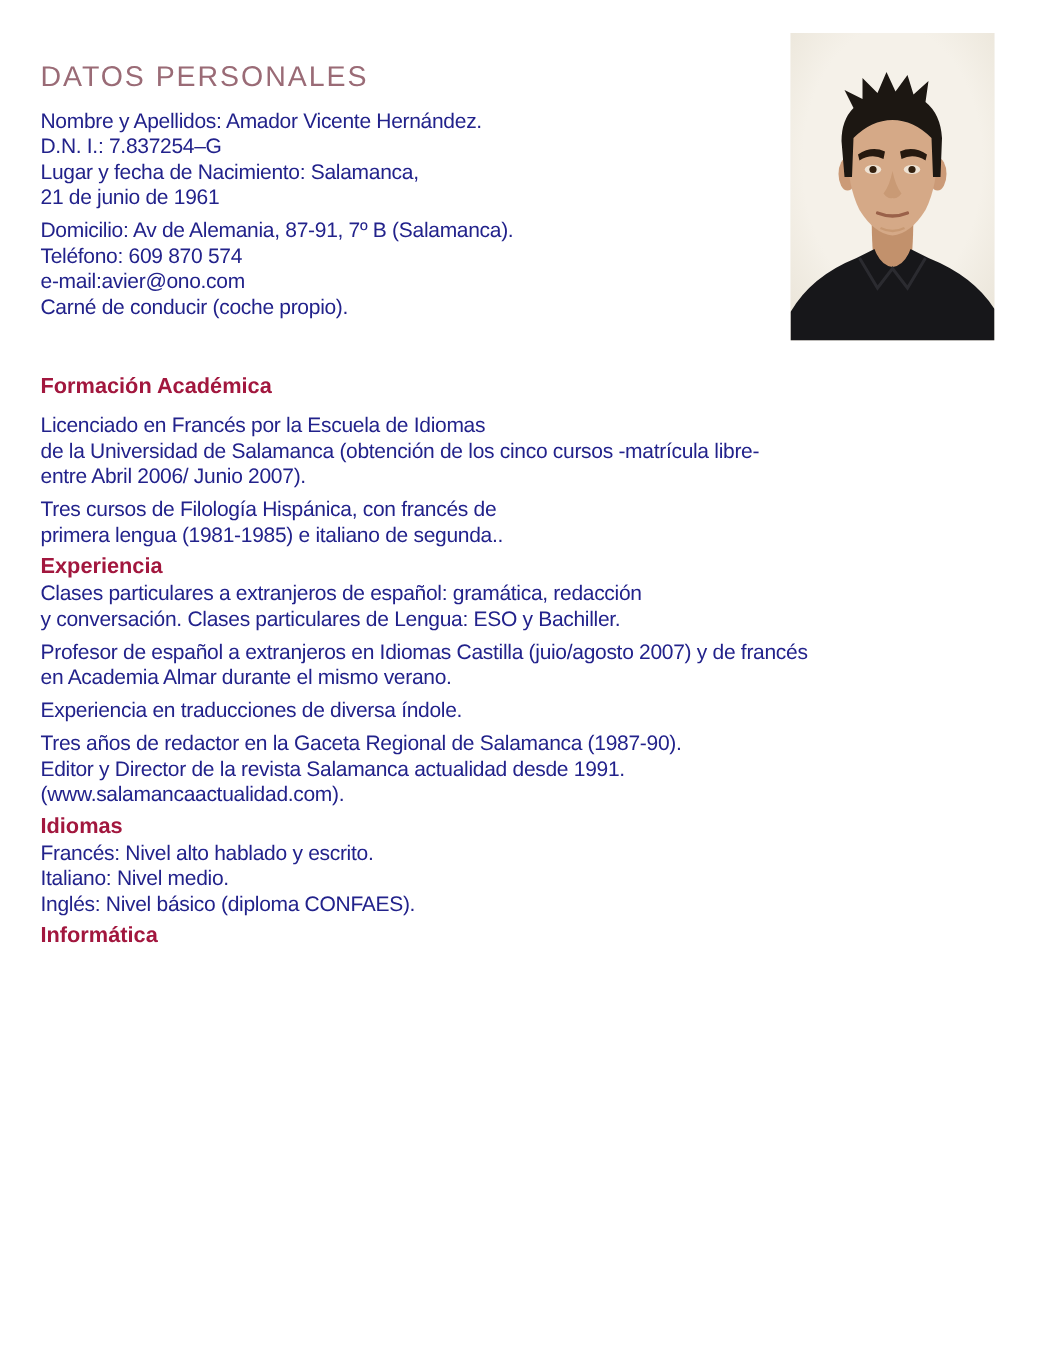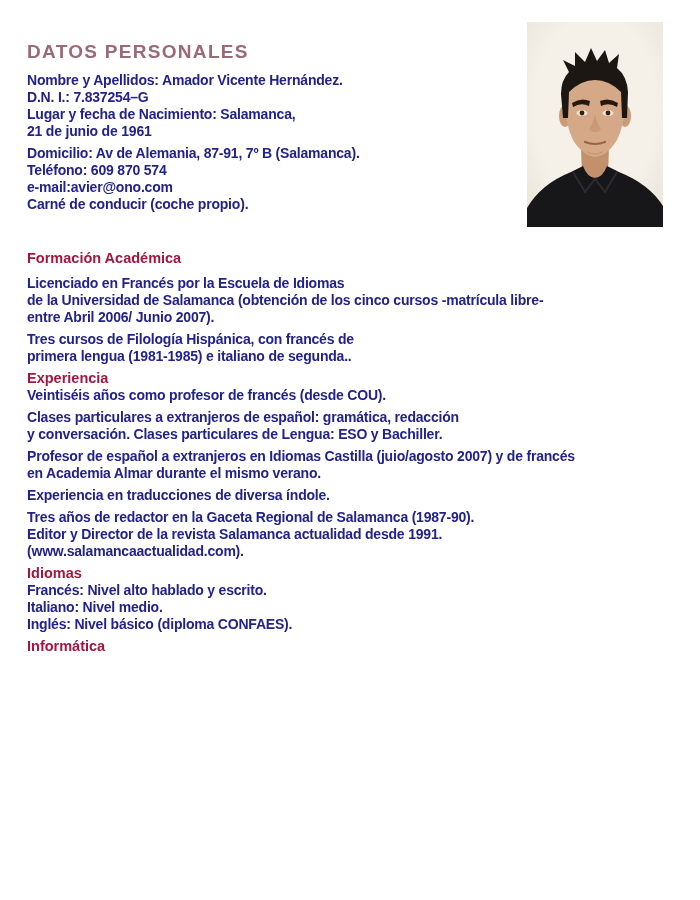--- a/index.html
+++ b/index.html
@@ -17,25 +17,25 @@
   }
   .page{position:relative;width:700px;height:900px;overflow:hidden;background:var(--page-bg);}
   .cv-title{
     margin:46px 10px 0 0;width:690px;
     text-align:center;color:var(--title-red);
     font-size:23px;line-height:27px;font-weight:700;letter-spacing:1.5px;
   }
   .content{margin:41px 0 0 27px;width:660px;}
   .h-datos{
     margin:0 0 9px 0;color:var(--subtitle-mauve);
-    font-size:19px;line-height:22px;font-weight:700;letter-spacing:1.3px;
+    font-size:19px;line-height:22px;font-weight:400;letter-spacing:1.3px;
   }
   .para{
     margin:0 0 5px 0;color:var(--body-blue);
-    font-size:14px;line-height:17px;font-weight:700;letter-spacing:-0.2px;
+    font-size:14px;line-height:17px;font-weight:400;letter-spacing:-0.2px;
     white-space:pre;
   }
   .h-red{
     margin:5px 0 0 0;color:var(--heading-crimson);
     font-size:14.5px;line-height:17px;font-weight:700;
   }
   .h-red.gap-after{margin-bottom:8px;margin-top:37px;}
   .photo{
     position:absolute;left:527px;top:22px;width:136px;height:205px;
     background:var(--photo-bg);
@@ -89,21 +89,20 @@
 Carné de conducir (coche propio).</p>
 
     <h3 class="h-red gap-after">Formación Académica</h3>
     <p class="para">Licenciado en Francés por la Escuela de Idiomas
 de la Universidad de Salamanca (obtención de los cinco cursos -matrícula libre-
 entre Abril 2006/ Junio 2007).</p>
     <p class="para">Tres cursos de Filología Hispánica, con francés de
 primera lengua (1981-1985) e italiano de segunda..</p>
 
     <h3 class="h-red">Experiencia</h3>
-    <p class="para">Veintiséis años como profesor de francés (desde COU).</p>
     <p class="para">Clases particulares a extranjeros de español: gramática, redacción
 y conversación. Clases particulares de Lengua: ESO y Bachiller.</p>
     <p class="para">Profesor de español a extranjeros en Idiomas Castilla (juio/agosto 2007) y de francés
 en Academia Almar durante el mismo verano.</p>
     <p class="para">Experiencia en traducciones de diversa índole.</p>
     <p class="para">Tres años de redactor en la Gaceta Regional de Salamanca (1987-90).
 Editor y Director de la revista Salamanca actualidad desde 1991.
 (www.salamancaactualidad.com).</p>
 
     <h3 class="h-red">Idiomas</h3>

